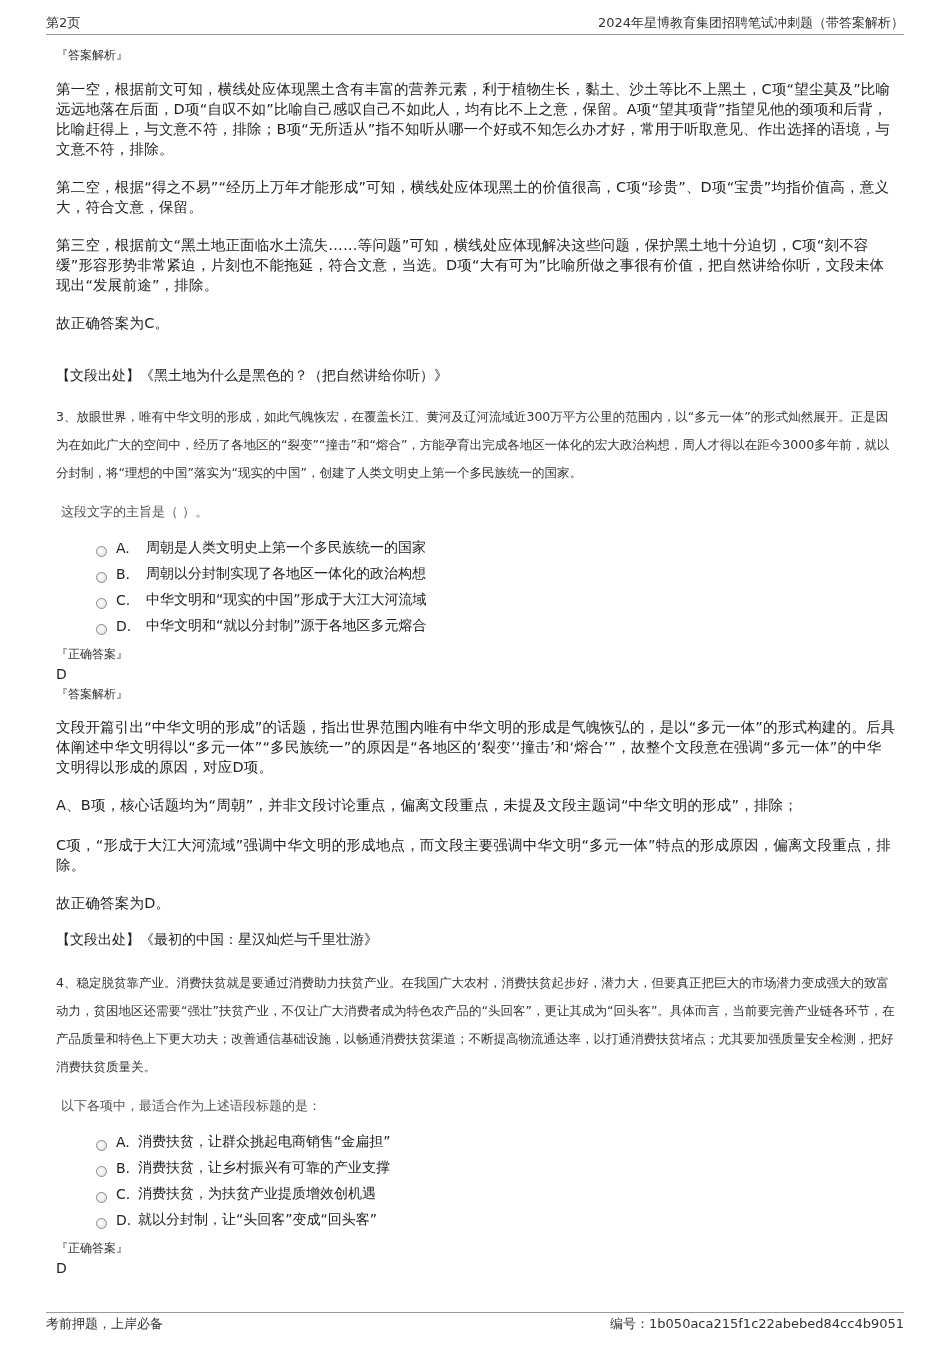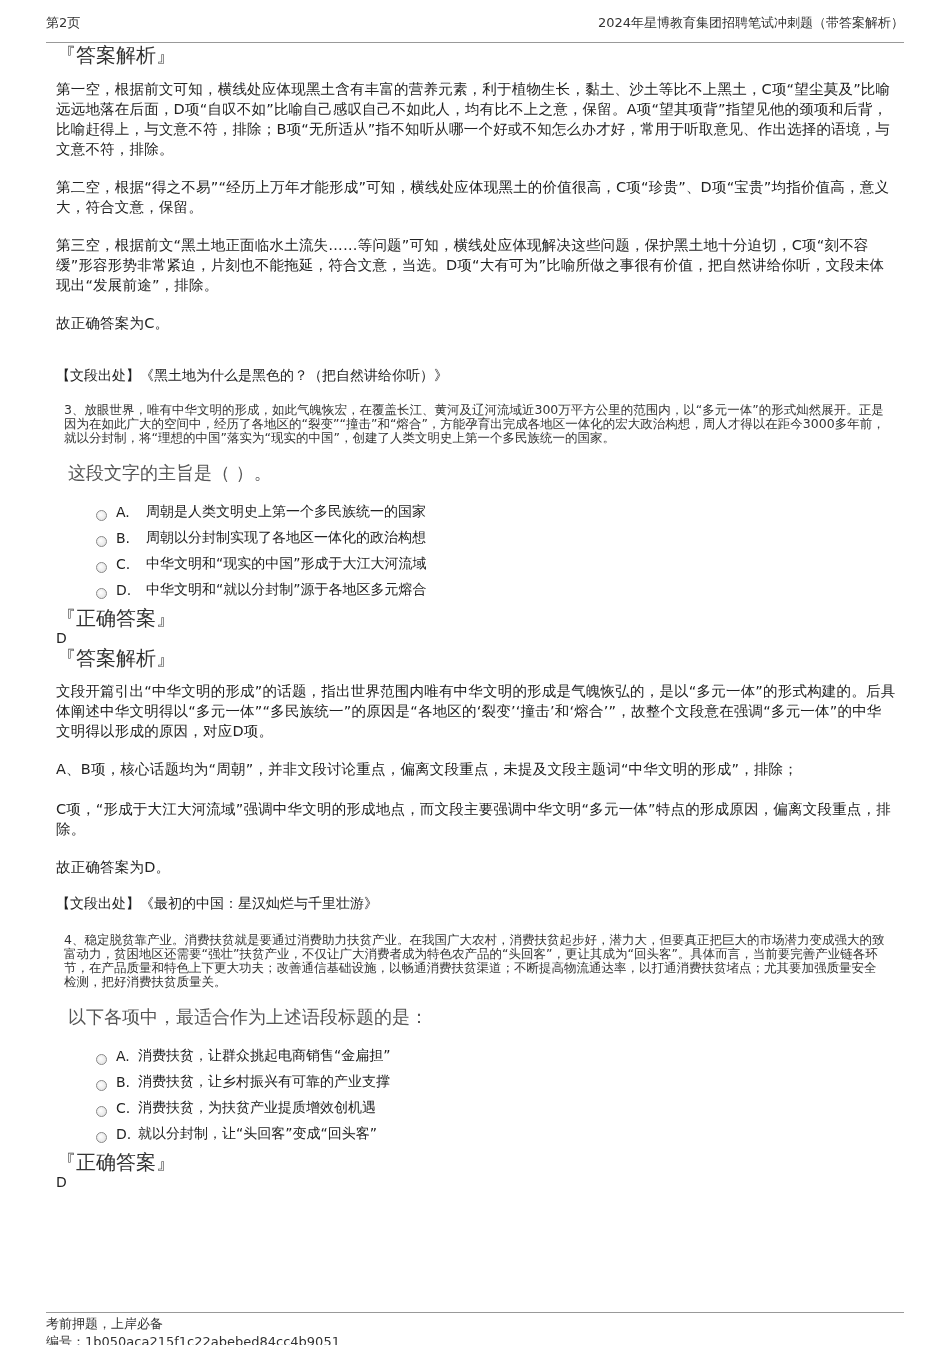--- a/index.html
+++ b/index.html
@@ -1,28 +1,28 @@
 <!DOCTYPE html>
 <html><head>
   <meta charset="utf-8">
   <style>
     html, body { margin: 0; padding: 0; background: #ffffff; }
     body { width: 950px; height: 1345px; position: relative; overflow: hidden;
            font-family: "DejaVu Sans", "Liberation Sans", sans-serif; color: #222; }
     .header { position: absolute; left: 46px; right: 46px; top: 10px; height: 22px;
               border-bottom: 1px solid #999; display: flex; justify-content: space-between;
-              align-items: flex-end; font-size: 13px; color: #333; padding-bottom: 10px; }
+              align-items: flex-end; font-size: 13px; color: #333; padding-bottom: 2px; }
     .footer { position: absolute; left: 46px; right: 46px; top: 1312px; height: 20px;
               border-top: 1px solid #999; display: flex; justify-content: space-between;
-              align-items: flex-start; font-size: 13px; color: #333; padding-top: 2px; flex-direction: column; }
+              align-items: flex-start; font-size: 13px; color: #333; padding-top: 2px; }
     .content { position: absolute; left: 56px; top: 44px; width: 840px; }
-    .label { font-size: 20px; color: #333; margin: 0; line-height: 22px; }
+    .label { font-size: 12px; color: #333; margin: 0; line-height: 22px; }
     .para { font-size: 14.5px; line-height: 20px; margin: 0; color: #222; letter-spacing: 0.2px; }
-    .q-text { font-size: 12.5px; line-height: 14px; color: #333; margin: 8px; }
-    .q-stem { font-size: 18px; color: #555; margin: 12px; }
+    .q-text { font-size: 12.5px; line-height: 28px; color: #333; margin: 0; }
+    .q-stem { font-size: 13px; color: #555; margin: 5px; }
     .options { margin-left: 40px; }
     .option { display: flex; align-items: center; height: 26px; font-size: 14px; color: #222; }
     .radio { width: 9px; height: 9px; border: 1px solid #888; border-radius: 50%;
              margin-right: 9px; margin-top: 6px; background: radial-gradient(circle at 40% 40%, #fff, #ddd); }
     .opt-letter { width: 30px; }
     .answer { font-size: 14px; line-height: 18px; margin: 0; }
     .source { font-size: 14px; margin: 0; color: #222; }
   </style>
 </head>
 <body>

